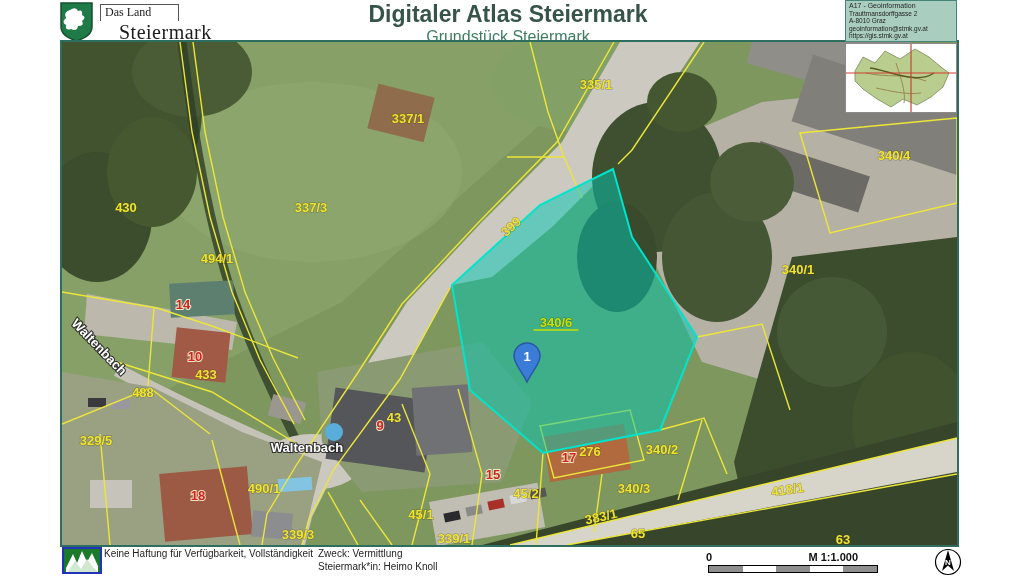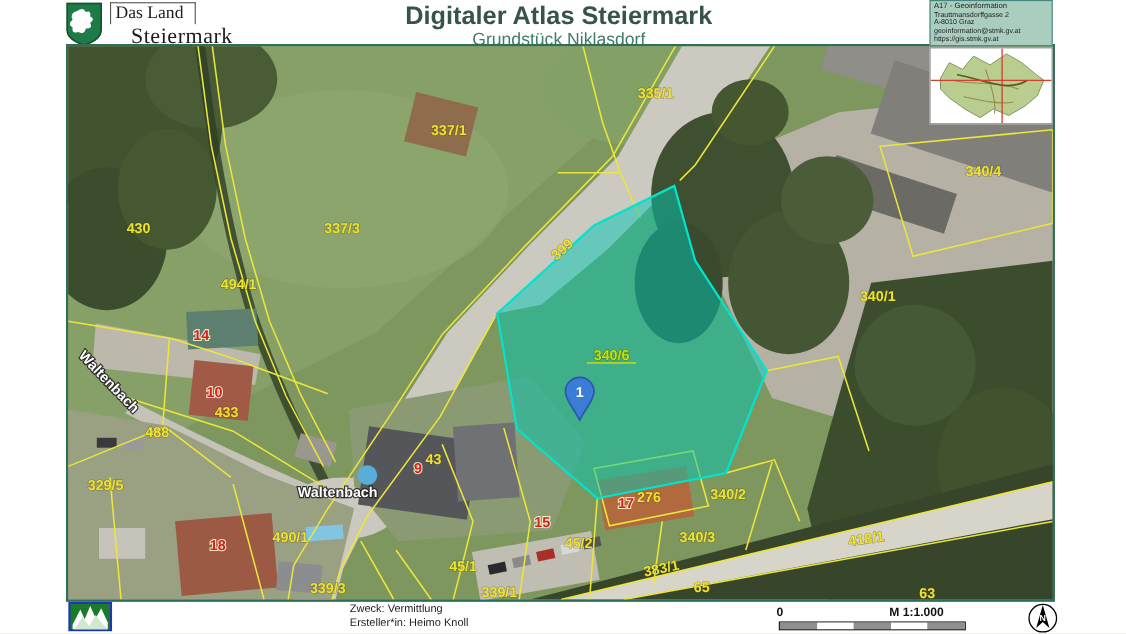--- a/index.html
+++ b/index.html
@@ -2,21 +2,21 @@
 <html><head>
 <meta charset="utf-8">
 <style>
   * { margin:0; padding:0; box-sizing:border-box; }
   html,body { width:1024px; height:576px; background:#fff; overflow:hidden;
               font-family:"Liberation Sans", sans-serif; position:relative; }
 
   
   .header-logo { position:absolute; left:60px; top:2px; display:flex; gap:7px; align-items:flex-start; }
   .logo-text { font-family:"Liberation Serif", serif; color:#1c1c1c; }
-  .logo-text .dasland { font-size:16px; border:1px solid #555; border-bottom:none; padding:0 10px 1px 4px; display:inline-block; }
+  .logo-text .dasland { font-size:12px; border:1px solid #555; border-bottom:none; padding:0 27px 1px 4px; display:inline-block; }
   .logo-text .steiermark { font-size:20px; padding-left:3px; letter-spacing:0.5px;margin-left:16px; }
   .title-block { position:absolute; left:220px; right:228px; top:1px; text-align:center; }
   .map-title { font-size:23px; font-weight:bold; color:#36544a; }
   .map-subtitle { font-size:16px; color:#3f7d63; }
 
   .info-box { position:absolute; left:845px; top:0; width:112px; height:42px; z-index:7;
               background:#a9cec0; border:1px solid #45857a; padding:1px 3px;
               font-size:6.5px; line-height:7.4px; color:#222; }
   .info-box .dept { font-size:7px; line-height:8px; }
   .overview-box { position:absolute; left:845px; top:43px; width:112px; height:70px; z-index:6;
@@ -58,21 +58,21 @@
     <path d="M10,8 q6,-4 8,1 q5,-2 4,4 q5,2 0,6 q3,5 -4,5 q-1,6 -7,3 q-6,2 -5,-4 q-5,-3 0,-7 q-3,-6 4,-8z" fill="#fff"></path>
   </svg>
   <div class="logo-text">
     <div class="dasland">Das Land</div>
     <div class="steiermark">Steiermark</div>
   </div>
 </div>
 
 <div class="title-block">
   <div class="map-title">Digitaler Atlas Steiermark</div>
-  <div class="map-subtitle">Grundstück Niklasdorf</div>
+  <div class="map-subtitle">Grundstück Steiermark</div>
 </div>
 
 <div class="info-box">
   <div class="dept">A17 - Geoinformation</div>
   <div>Trauttmansdorffgasse 2</div>
   <div>A-8010 Graz</div>
   <div>geoinformation@stmk.gv.at</div>
   <div>https://gis.stmk.gv.at</div>
 </div>
 
@@ -233,25 +233,26 @@
 </div>
 
 <svg class="footer-logo" width="40" height="27" viewBox="0 0 40 27">
   <rect width="40" height="27" fill="#2233bb"></rect>
   <rect x="2" y="2" width="36" height="23" fill="#1a7a2a"></rect>
   <path d="M4,21 L11,7 L15,16 L20,4 L25,15 L30,6 L36,19 L36,25 L4,25 z" fill="#fff"></path>
   <path d="M6,25 L13,14 L19,22 L25,12 L31,20 L36,25 z" fill="#cfe8cf"></path>
 </svg>
 
 <div class="footer-text" id="copyright-block">
+  <div>Keine Haftung für Verfügbarkeit, Vollständigkeit</div>
 </div>
 
 <div class="footer-text" id="purpose-block">
   <div>Zweck: Vermittlung</div>
-  <div>Ersteller*in: Heimo Knoll</div>
+  <div>Steiermark*in: Heimo Knoll</div>
 </div>
 
 <div class="scale-labels">
   <span class="scale-zero">0</span>
   <span class="scale-ratio">M 1:1.000</span>
   <span class="scale-end">50 m</span>
 </div>
 <div class="scale-bar">
   <div class="seg-g"></div>
     <div class="seg-w"></div>

